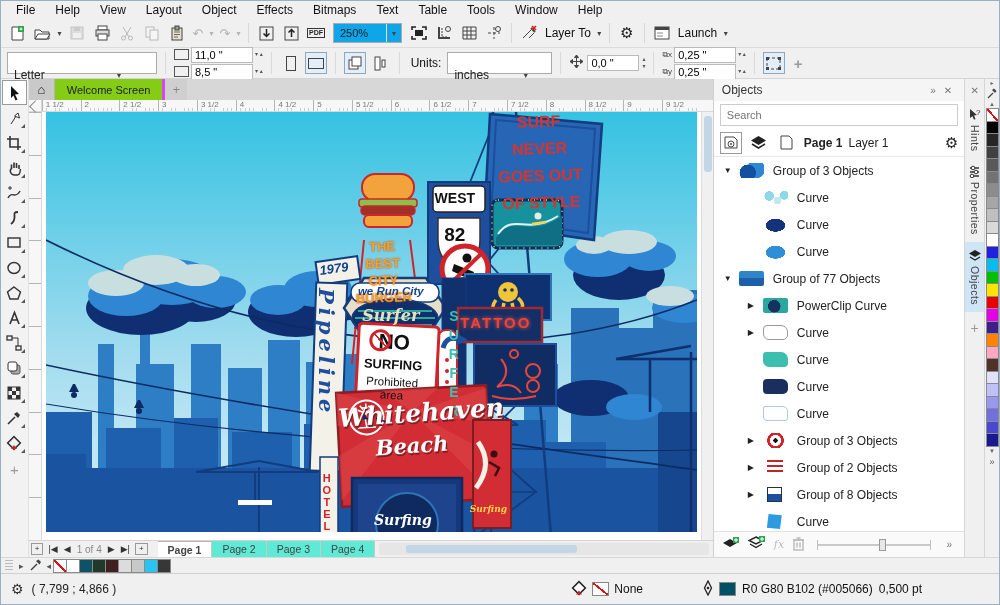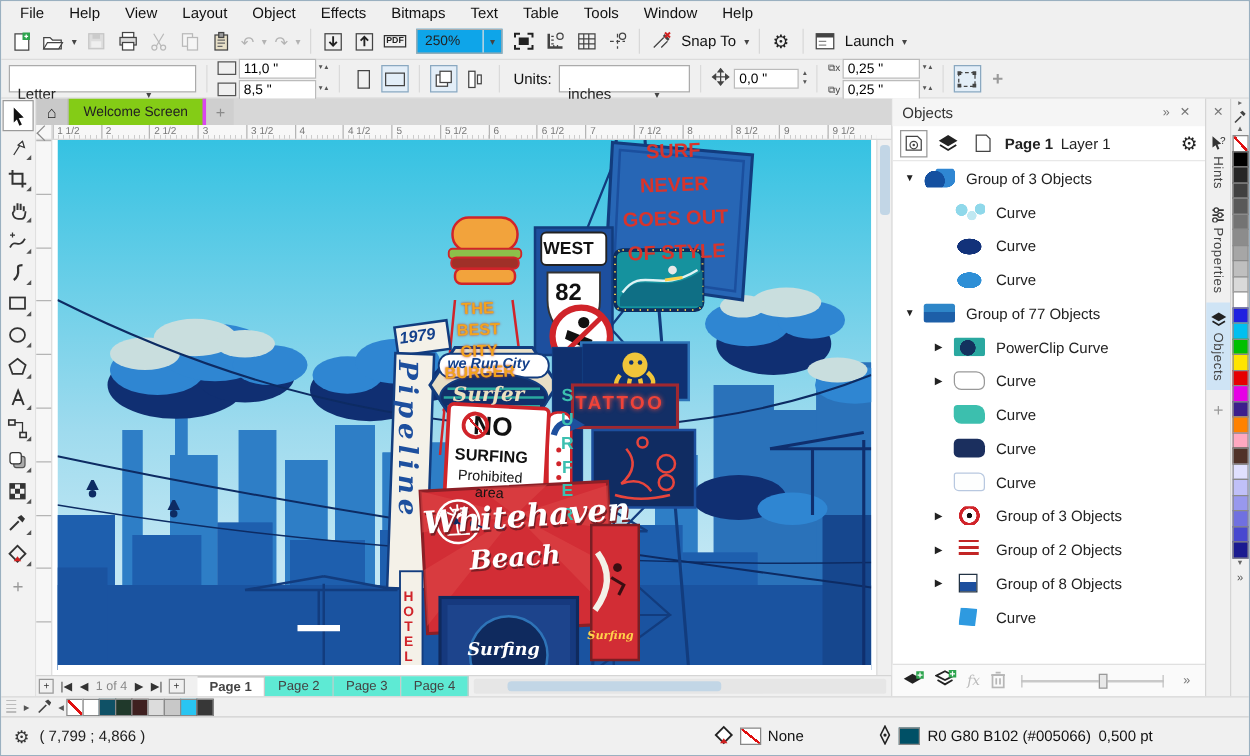--- a/index.html
+++ b/index.html
@@ -290,21 +290,21 @@
         </svg>
       </span>
     <span class="tsep"></span>
     <span class="tbtn">
         <svg width="18" height="16">
           <path d="M3,13 l8,-8 M9,13 l5,-5" stroke="#444" fill="none"></path>
           <path d="M11,3 l4,4" stroke="#444" stroke-width="2"></path>
           <path d="M12,1 l4,4 M16,1 l-4,4" stroke="#d02020" stroke-width="1.6"></path>
         </svg>
       </span>
-    <span class="tlabel">Snap To</span>
+    <span class="tlabel">Layer To</span>
     <span class="caret">▾</span>
     <span class="tsep"></span>
     <span class="tbtn" style="font-size:15px;">⚙</span>
     <span class="tsep"></span>
     <span class="tbtn">
         <svg width="16" height="14">
           <rect x="1" y="1" width="14" height="12" fill="#fff" stroke="#444"></rect>
           <rect x="1" y="1" width="14" height="3" fill="#444"></rect>
           <path d="M3,7 h6 M3,10 h6" stroke="#888"></path>
         </svg>
@@ -862,20 +862,23 @@
           </div>
       </div>
     </div>
 
     <div class="objects">
       <div class="opanel-title">
         <span>Objects</span>
         <span class="sp"></span>
         <span class="tico">»</span>
         <span class="tico">✕</span>
+      </div>
+      <div class="osearch">
+        <input placeholder="Search" style="">
       </div>
       <div class="ohdr">
         <span class="ohico boxed">
             <svg width="16" height="15">
               <path d="M2,2 h9 l3,3 v8 h-12 z" fill="#fff" stroke="#444"></path>
               <circle cx="8" cy="9" r="3" fill="none" stroke="#444"></circle>
               <circle cx="8" cy="9" r="1" fill="#444"></circle>
             </svg>
           </span>
         <span class="ohico">

